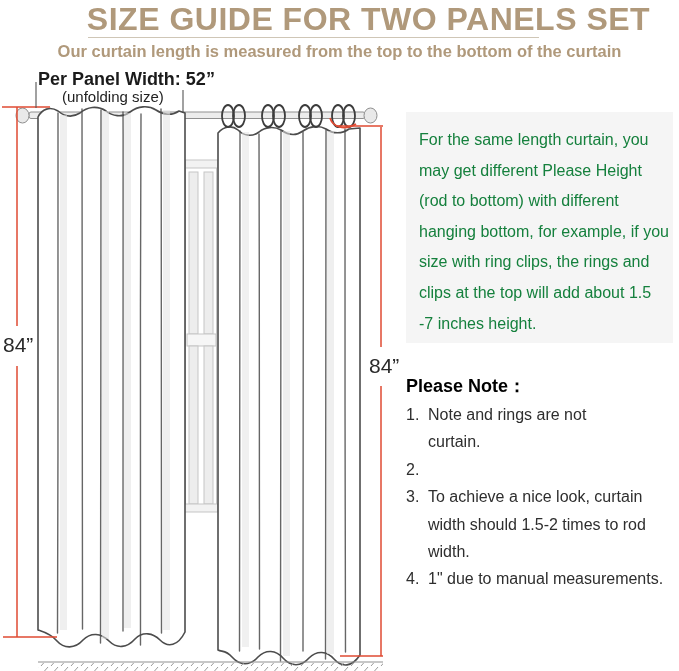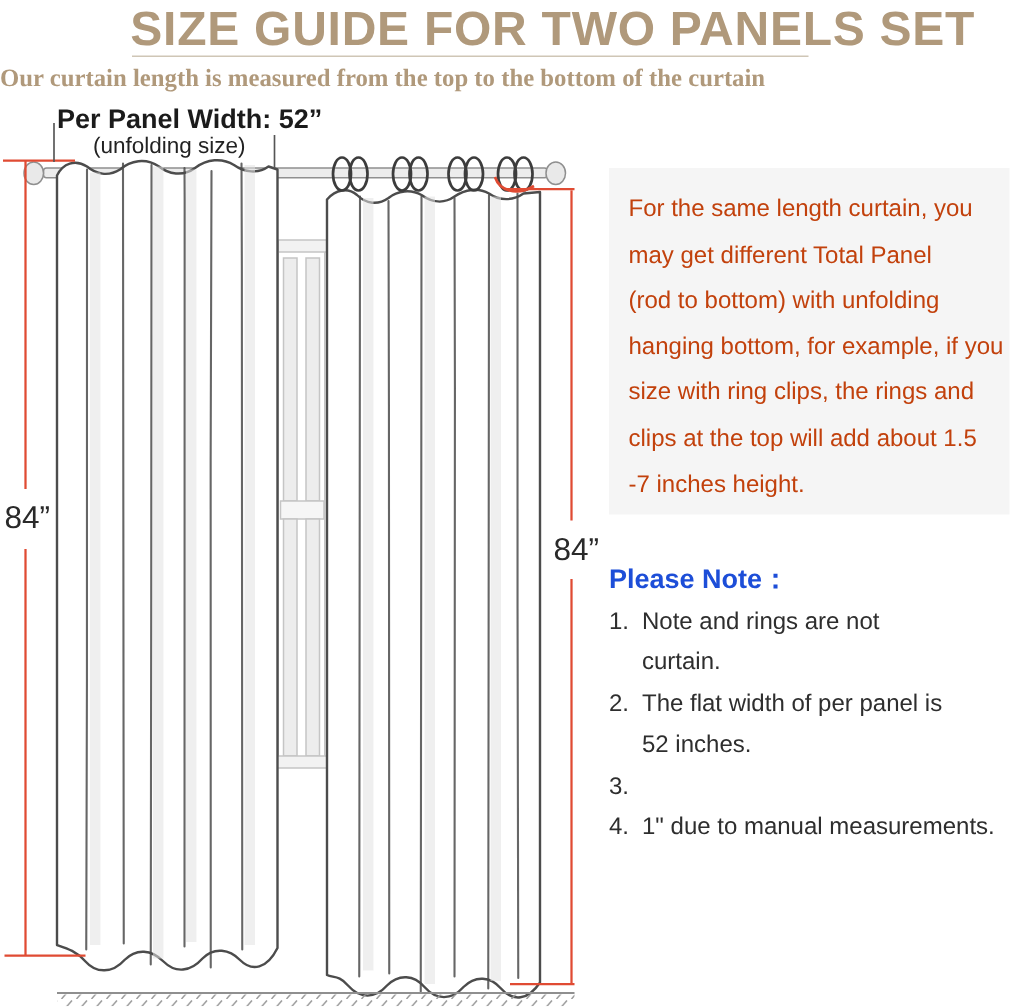--- a/index.html
+++ b/index.html
@@ -1,28 +1,28 @@
 <!DOCTYPE html>
 <html><head>
 <meta charset="utf-8">
 <style>
   html,body{margin:0;padding:0;background:#ffffff;}
   .stage{position:relative;width:679px;height:671px;background:#ffffff;overflow:hidden;
          font-family:"Liberation Sans", sans-serif;}
   .title{position:absolute;top:1px;left:0;width:100%;text-align:center;
          font-size:32px;font-weight:bold;letter-spacing:0.5px;color:#b0997b;white-space:nowrap;padding-left:29px;}
   .divider{position:absolute;top:37px;left:88px;width:451px;height:1px;background:#cfc6b6;}
-  .subtitle{position:absolute;top:42px;left:0;width:100%;
-            font-size:16.5px;font-weight:bold;color:#b0997b;white-space:nowrap;font-family:Liberation Serif, serif;}
+  .subtitle{position:absolute;top:42px;left:0;width:100%;text-align:center;
+            font-size:16.5px;font-weight:bold;color:#b0997b;white-space:nowrap;}
   .diagram-svg{position:absolute;left:0;top:0;width:400px;height:671px;}
   .info-box{position:absolute;left:406px;top:112px;width:267px;height:231px;
             background:#f5f5f5;box-sizing:border-box;padding:13px 0 0 13px;}
-  .info-line{font-size:16px;line-height:30.6px;color:#c2410c;white-space:nowrap;}
+  .info-line{font-size:16px;line-height:30.6px;color:#15803d;white-space:nowrap;}
   .notes-heading{position:absolute;left:406px;top:374px;font-size:18px;font-weight:bold;
-                 color:#1d4ed8;white-space:nowrap;}
+                 color:#000000;white-space:nowrap;}
   .notes{position:absolute;left:406px;top:401px;}
   .note-item{display:flex;font-size:16px;line-height:27.4px;color:#2e2e2e;}
   .note-num{width:22px;flex:none;}
   .note-lines div{white-space:nowrap;}
 </style>
 </head>
 <body>
 
 <div class="stage">
 
@@ -133,46 +133,47 @@
 
     <g fill="none" stroke="#555555" stroke-width="1.1">
       <path d="M36,82 V108 M183,90 V112"></path>
     </g>
     <text x="38" y="85" font-size="18" font-weight="bold" fill="#1b1b1b">Per Panel Width: 52”</text>
     <text x="62" y="102" font-size="15" fill="#222222">(unfolding size)</text>
   </svg>
 
   <div class="info-box">
     <div class="info-line">For the same length curtain, you</div>
-    <div class="info-line">may get different Total Panel</div>
-    <div class="info-line">(rod to bottom) with unfolding</div>
+    <div class="info-line">may get different Please Height</div>
+    <div class="info-line">(rod to bottom) with different</div>
     <div class="info-line">hanging bottom, for example, if you</div>
     <div class="info-line">size with ring clips, the rings and</div>
     <div class="info-line">clips at the top will add about 1.5</div>
     <div class="info-line">-7 inches height.</div>
   </div>
 
   <div class="notes-heading">Please Note：</div>
   <div class="notes">
     <div class="note-item">
       <span class="note-num">1.</span>
       <div class="note-lines">
         <div>Note and rings are not</div>
         <div>curtain.</div>
       </div>
     </div>
     <div class="note-item">
       <span class="note-num">2.</span>
-      <div class="note-lines">
-        <div>The flat width of per panel is</div>
-        <div>52 inches.</div>
-      </div>
     </div>
     <div class="note-item">
       <span class="note-num">3.</span>
+      <div class="note-lines">
+        <div>To achieve a nice look, curtain</div>
+        <div>width should 1.5-2 times to rod</div>
+        <div>width.</div>
+      </div>
     </div>
     <div class="note-item">
       <span class="note-num">4.</span>
       <div class="note-lines">
         <div>1" due to manual measurements.</div>
       </div>
     </div>
   </div>
 
 </div>

